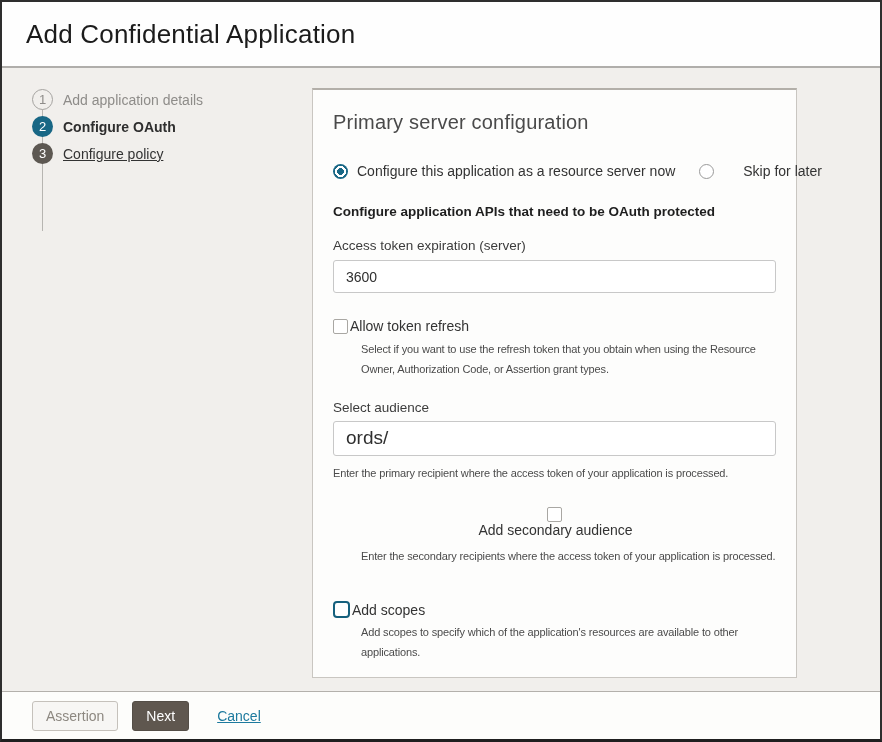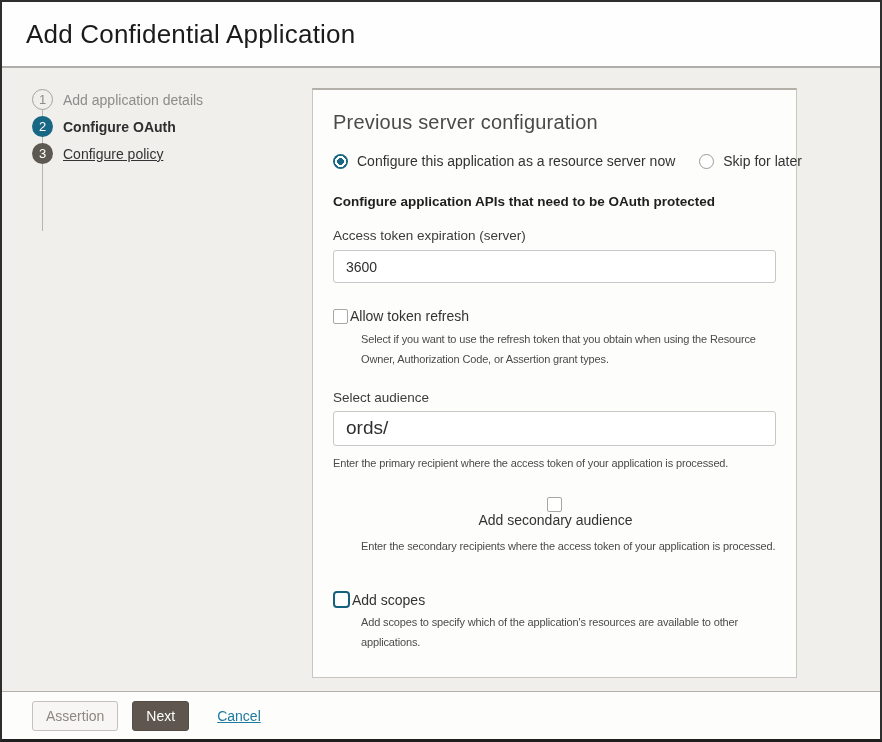--- a/index.html
+++ b/index.html
@@ -40,30 +40,30 @@
   .step-row.next .step-label   { color:#333; text-decoration:underline; cursor:pointer; }
 
   
   .panel {
     position:absolute; left:310px; top:86px; width:485px; height:590px;
     background:#fdfdfc; border:1px solid #c9c6c1; border-top:2px solid #b3afa9;
     padding:0 20px;
   }
   .panel h2 { margin-top:21px; font-size:20px; font-weight:400; color:#4a4a4a; letter-spacing:0.2px; }
 
-  .radio-row { margin-top:19px; display:flex; align-items:center; font-size:14px; color:#333; }
+  .radio-row { margin-top:29px; display:flex; align-items:center; font-size:14px; color:#333; }
   .radio {
     width:15px; height:15px; border-radius:50%; flex:0 0 15px;
   }
   .radio.selected {
     background:radial-gradient(circle at center, #186785 0 3.5px, #ffffff 3.5px 5.5px, #186785 5.5px);
   }
   .radio.unselected { background:#fff; border:1px solid #9a9a9a; }
   .radio-label { margin-left:9px; white-space:nowrap; }
-  .radio-group-2 { margin-left:24px; display:flex; align-items:center; }
+  .radio-group-2 { margin-left:24px; display:flex; align-items:center;gap:20px; }
 
   .section-heading { margin-top:25px; font-size:13.5px; font-weight:700; color:#1e1e1e; }
 
   .field-label { margin-top:19px; font-size:13.5px; color:#3c3c3c; }
   .text-input {
     margin-top:7px; width:100%; height:33px;
     border:1px solid #c8c8c8; border-radius:3px; background:#fff;
     padding:3px 12px; font-size:14px; color:#2f2f2f;
     font-family:"Liberation Sans","DejaVu Sans",sans-serif;
   }
@@ -126,21 +126,21 @@
       <div class="step-circle">2</div>
       <div class="step-label">Configure OAuth</div>
     </div>
     <div class="step-row next">
       <div class="step-circle">3</div>
       <div class="step-label">Configure policy</div>
     </div>
   </div>
 
   <div class="panel">
-    <h2>Previous server configuration</h2>
+    <h2>Primary server configuration</h2>
 
     <div class="radio-row">
       <span class="radio selected"></span>
       <span class="radio-label">Configure this application as a resource server now</span>
       <span class="radio-group-2">
         <span class="radio unselected"></span>
         <span class="radio-label">Skip for later</span>
       </span>
     </div>
 

